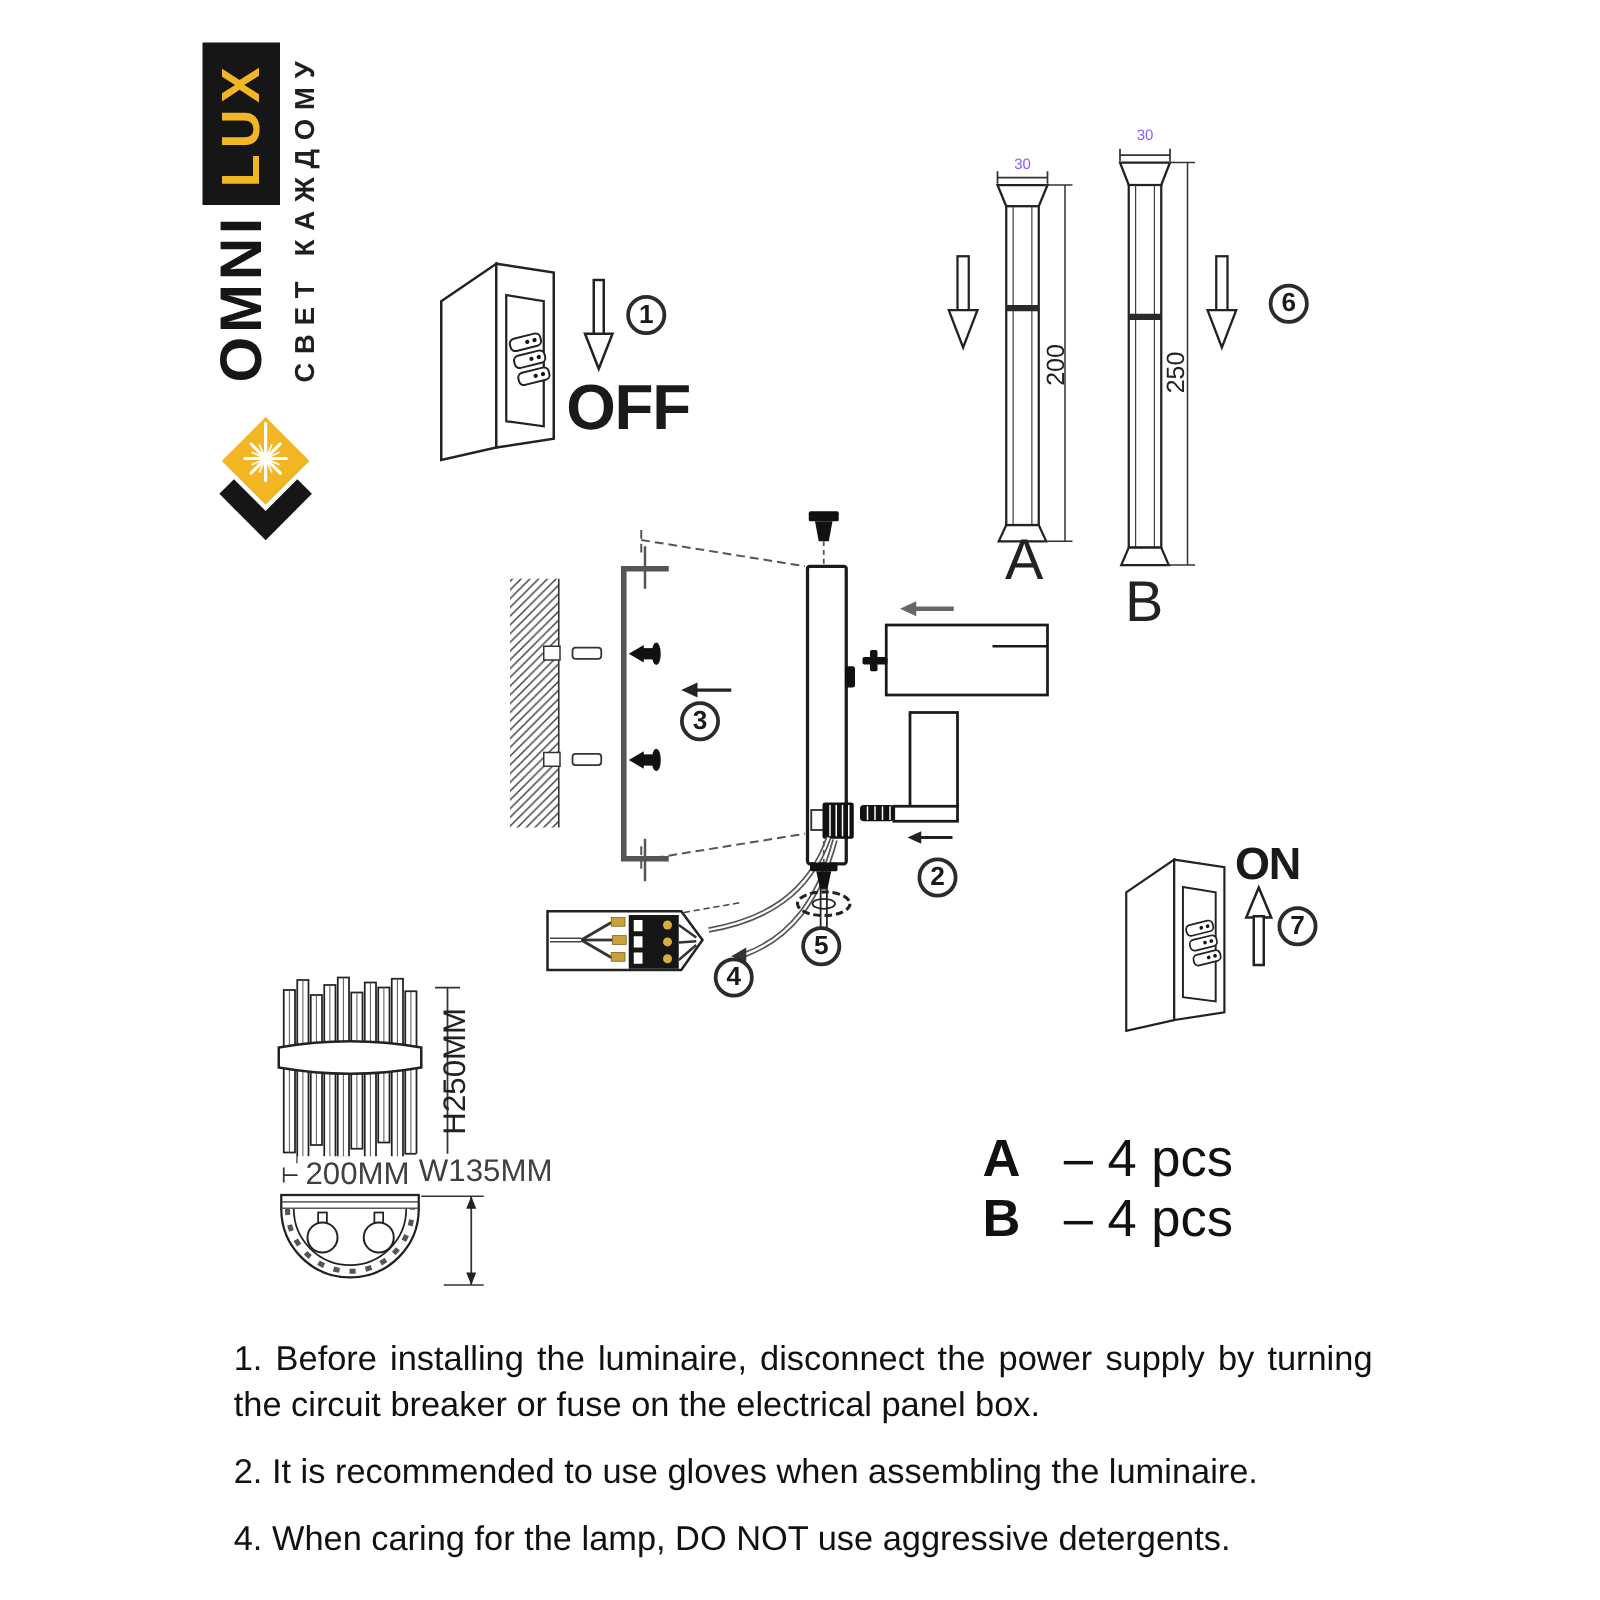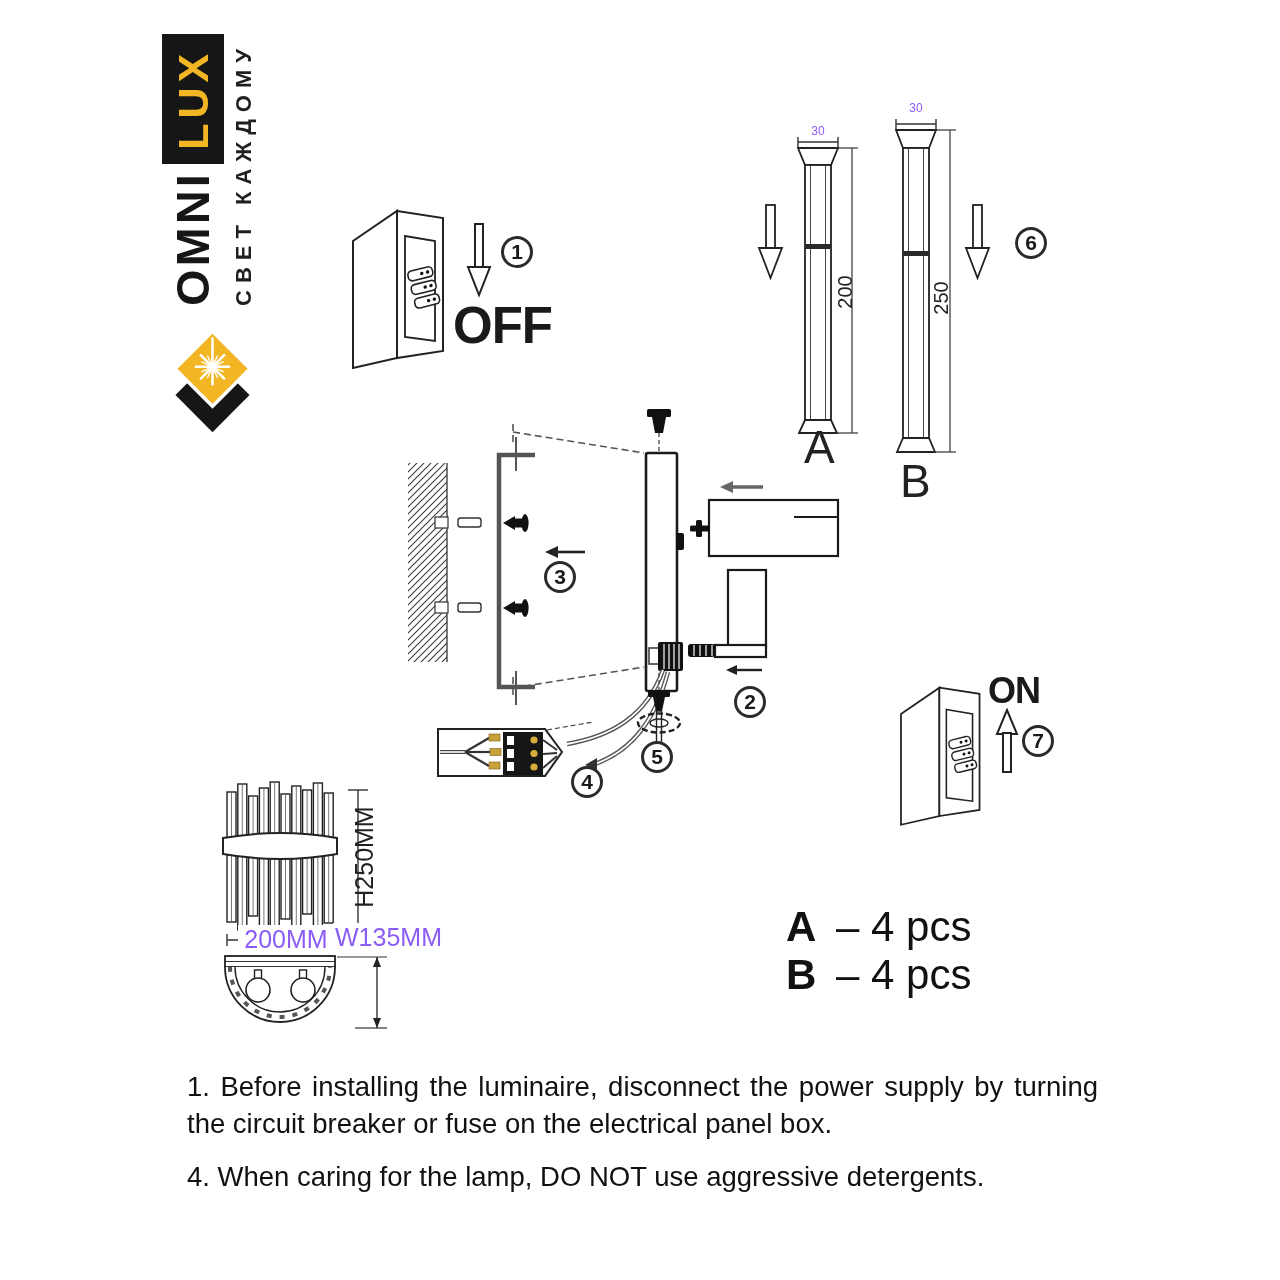--- a/index.html
+++ b/index.html
@@ -20,27 +20,27 @@
          font-size:53px;font-weight:700;letter-spacing:1px;}
   
   .badge{width:32px;height:32px;border:3px solid #2b2b2b;border-radius:50%;
          display:flex;align-items:center;justify-content:center;
          font-size:21px;font-weight:700;background:#fff;box-sizing:border-box;}
   
   .biglab{font-size:46px;font-weight:400;color:#222;}
   .powlab{font-size:51px;font-weight:700;letter-spacing:-1px;}
   .dimsm{font-size:12px;color:#8b5cf6;width:40px;text-align:center;}
   .dimrot{font-size:20px;color:#222;width:60px;height:22px;text-align:center;transform:rotate(-90deg);}
-  .dimbig{font-size:25px;color:#8b5cf6;background:#fff;padding:0 2px;}
+  .dimbig{font-size:25px;color:#404040;background:#fff;padding:0 2px;}
   .dimbigrot{font-size:25px;color:#222;width:106px;height:24px;text-align:center;transform:rotate(-90deg);}
   
   #pcs{left:786px;top:903px;}
   .pcs-row{font-size:42px;line-height:48px;color:#111;}
   .pcs-label{font-weight:700;}
-  .pcs-qty{font-weight:400;margin-left:8px;}
+  .pcs-qty{font-weight:400;margin-left:23px;}
   
   #instr{left:170px;top:1052px;width:945px;}
   #instr p{margin:17px;font-size:27.5px;line-height:36.5px;text-align:justify;color:#111;}
   svg{display:block;}
 </style>
 </head>
 <body>
 
 <div id="page">
 
@@ -375,16 +375,17 @@
       <span class="pcs-qty">– 4 pcs</span>
     </div>
     <div class="pcs-row">
       <span class="pcs-label">B</span>
       <span class="pcs-qty">– 4 pcs</span>
     </div>
   </div>
 
   <div class="abs" id="instr">
     <p>1. Before installing the luminaire, disconnect the power supply by turning the circuit breaker or fuse on the electrical panel box.</p>
+    <p>2. It is recommended to use gloves when assembling the luminaire.</p>
     <p>4. When caring for the lamp, DO NOT use aggressive detergents.</p>
   </div>
 
 </div>
 
 </body></html>

